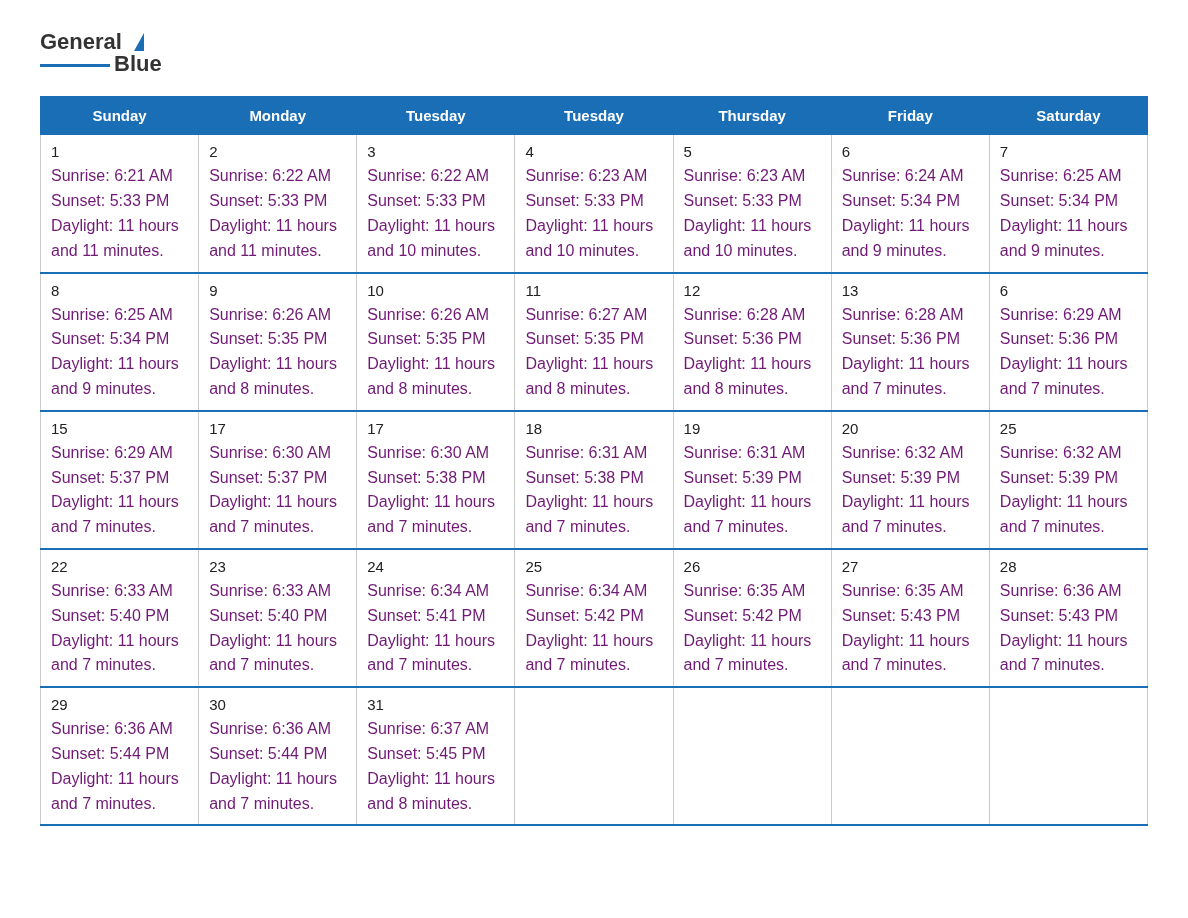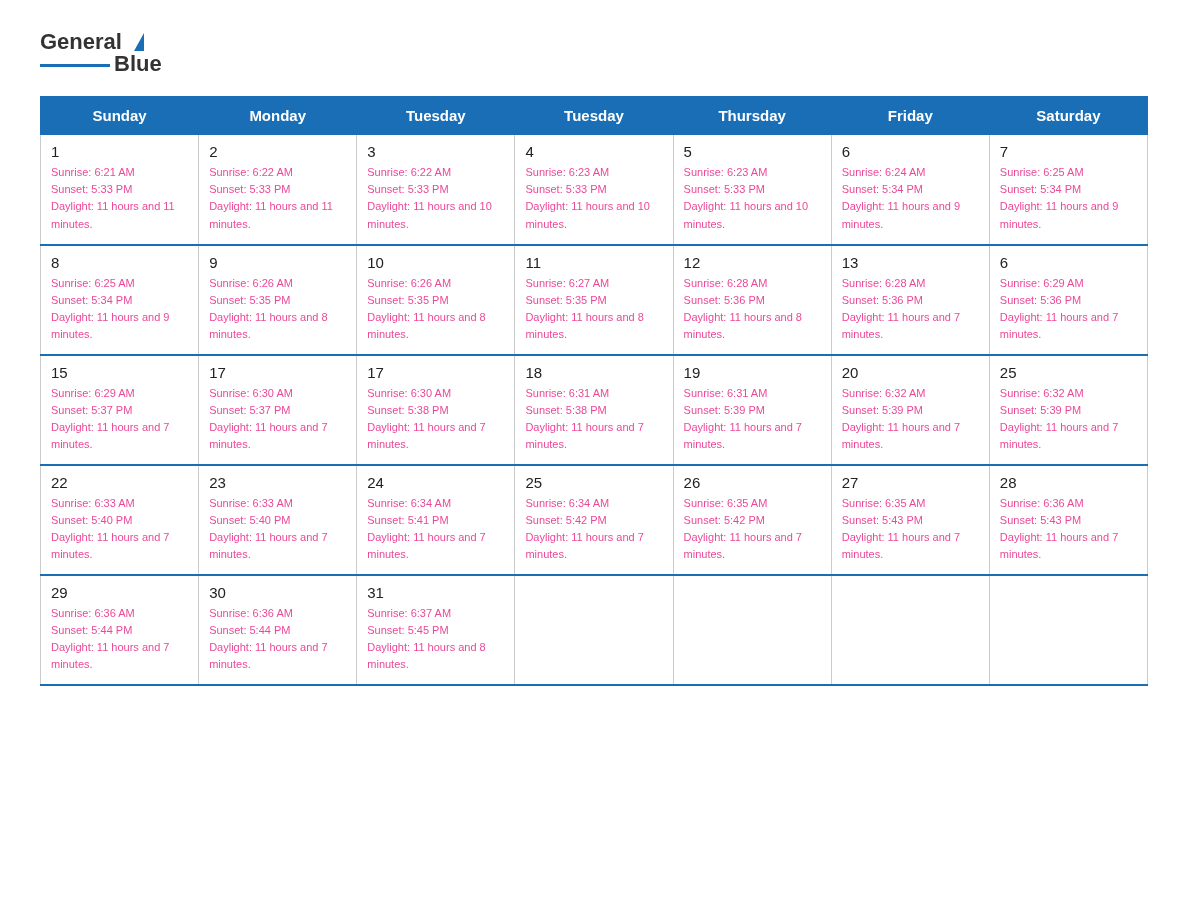--- a/index.html
+++ b/index.html
@@ -82,22 +82,22 @@
     tbody tr {
       border-bottom: 2px solid #1a6eb5;
     }
     .day-number {
       font-size: 15px;
       font-weight: normal;
       color: #222;
       margin-bottom: 4px;
     }
     .sun-info {
-      font-size: 11px;
-      color: #ec4899;
+      font-size: 16px;
+      color: #701a75;
       line-height: 1.55;
     }
     .empty-cell {
       background: #fff;
     }
   </style>
 </head>
 <body>
 
 <div class="header">

